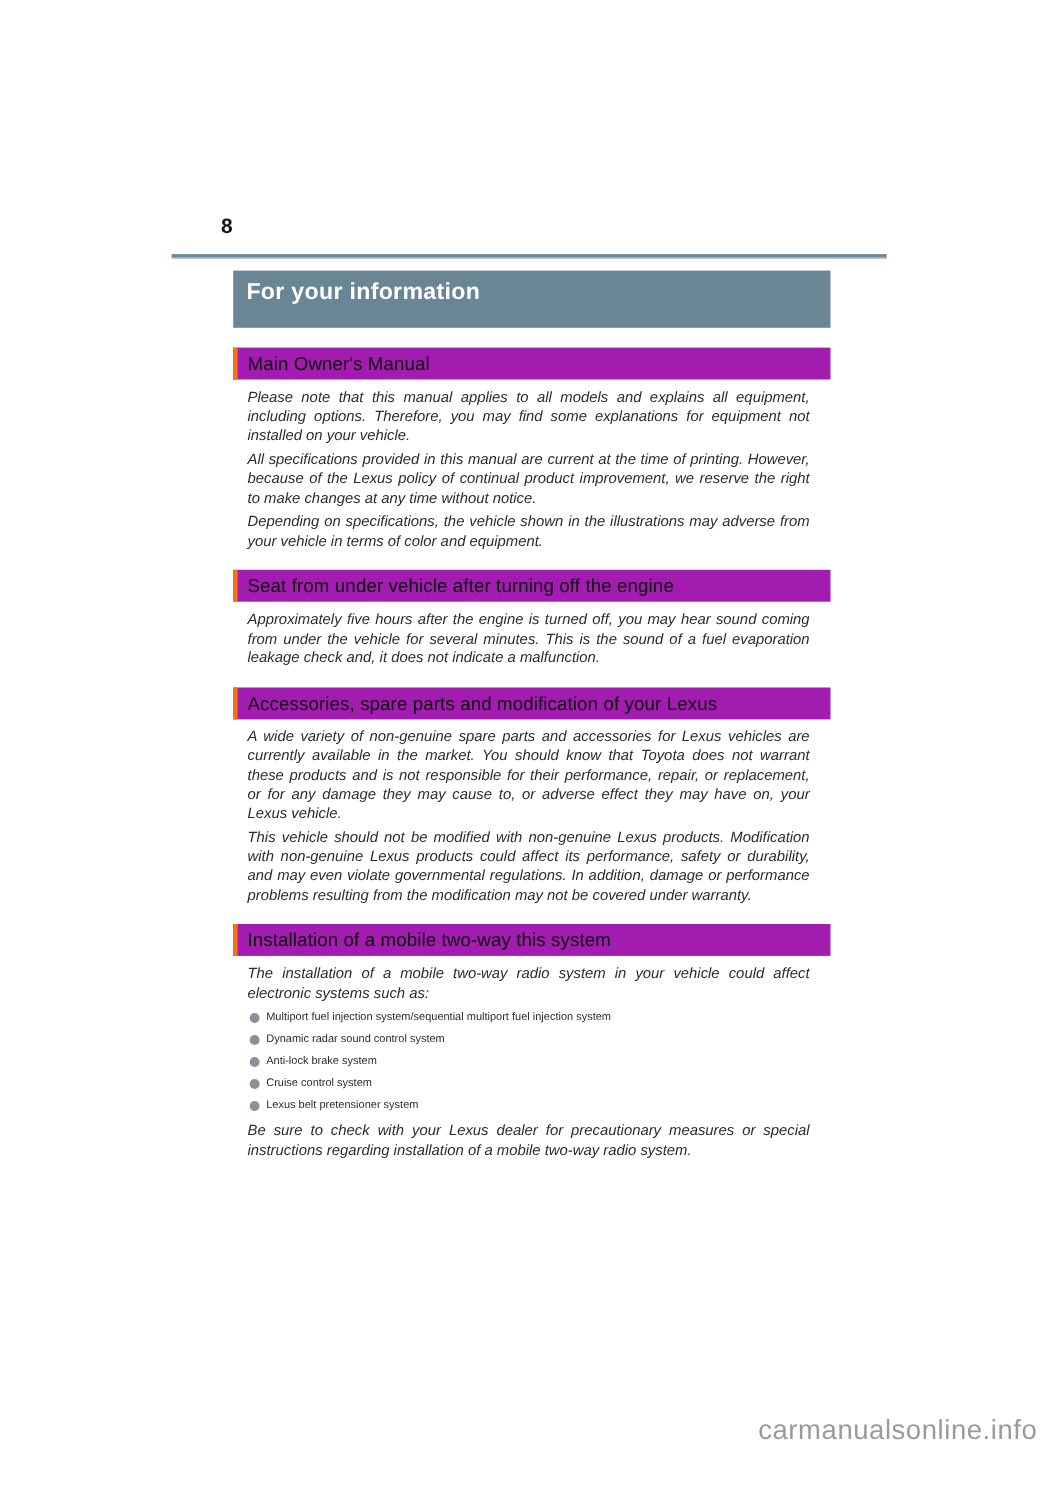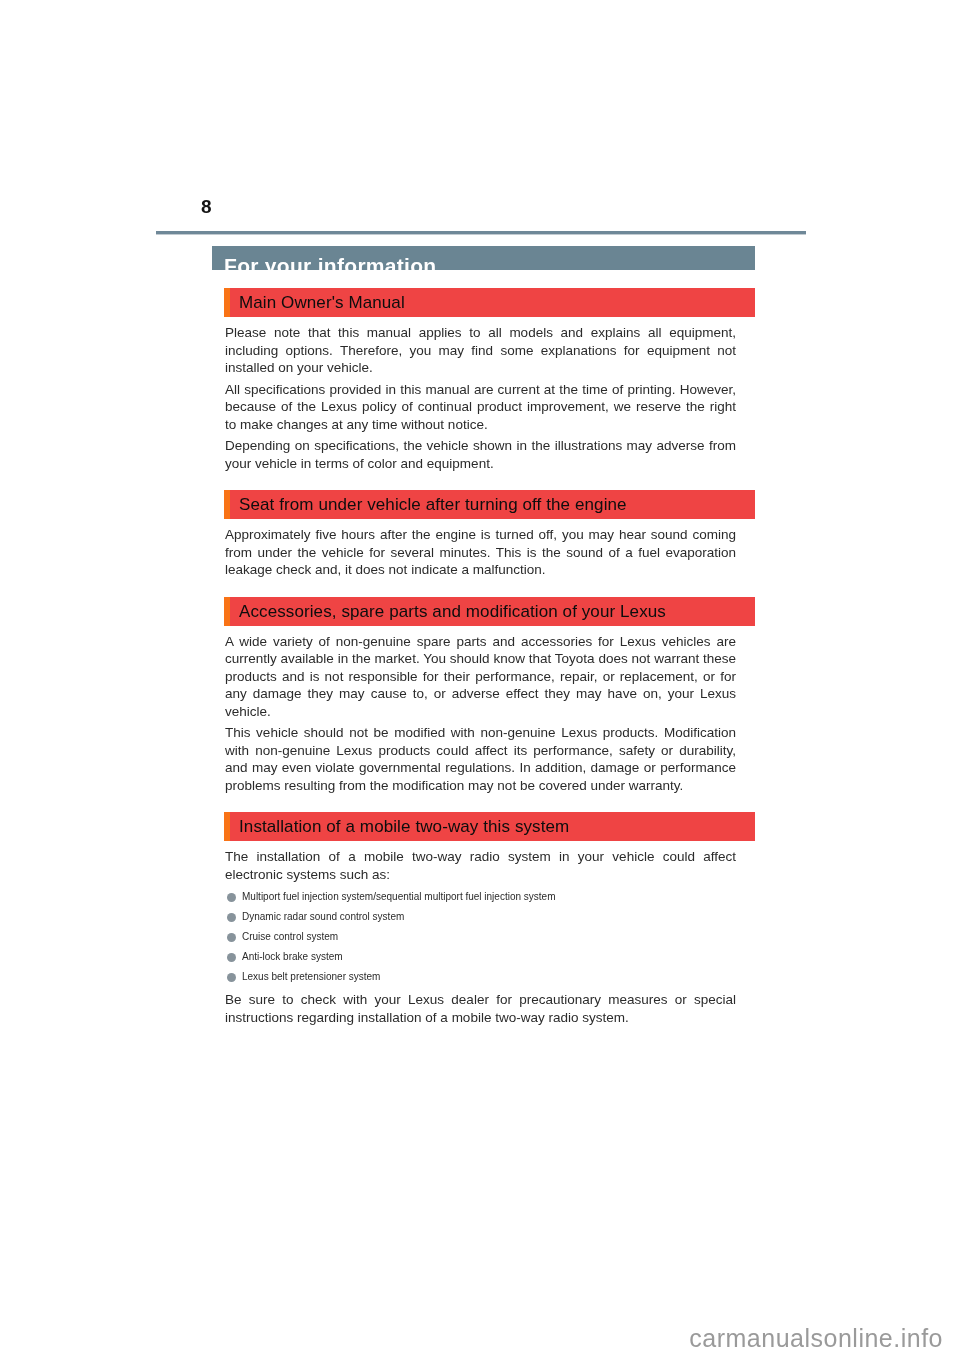--- a/index.html
+++ b/index.html
@@ -28,48 +28,49 @@
     background: #6f8898;
     border-bottom: 1px solid #c2cbd1;
   }
   .content {
     position: absolute;
     left: 212px;
     top: 246px;
     width: 543px;
   }
   .banner {
-    height: 24px;
+    height: 52px;
     line-height: 40px;
     background: #6a8593;
     color: #ffffff;
     font-size: 21px;
     font-weight: bold;
     letter-spacing: 0.3px;
     padding-left: 12px;
     box-sizing: border-box;
     margin-bottom: 18px;
   }
   .section-heading {
-    background: #ef4444;
-    border-left: 6px solid #f97316;
+    background: #a21caf;
+    border-left: 4px solid #f97316;
     padding: 4px 6px 4px 9px;
     font-size: 17px;
     line-height: 21px;
     color: #0d0d0d;
-    margin: 10px 0 7px 12px;
+    margin: 10px 0 7px 0;
     letter-spacing: 0.1px;
   }
   .section-heading:first-of-type { margin-top: 18px; }
   .para {
     font-size: 13.5px;
     line-height: 17.5px;
     text-align: justify;
     color: #2b2b2b;
     margin: 0 19px 4px 13px;
+    font-style: italic;
   }
   ul.bullets {
     list-style: none;
     margin: 2px 6px 4px 13px;
     padding: 0;
   }
   ul.bullets li {
     position: relative;
     padding-left: 17px;
     font-size: 10px;
@@ -82,21 +83,21 @@
     left: 2px;
     top: 6px;
     width: 9px;
     height: 9px;
     border-radius: 50%;
     background: #87939b;
   }
   .watermark {
     position: absolute;
     right: 17px;
-    top: 1324px;
+    top: 1286px;
     font-size: 25px;
     letter-spacing: 0.5px;
     color: #9a9a9a;
   }
 </style>
 </head>
 <body>
 
 <div class="page-number">8</div>
 <div class="header-rule"></div>
@@ -130,22 +131,22 @@
         </div>
   </div>
 
   <div>
     <div class="section-heading">Installation of a mobile two-way this system</div>
     <div>
           <p class="para">The installation of a mobile two-way radio system in your vehicle could affect electronic systems such as:</p>
           <ul class="bullets">
             <li>Multiport fuel injection system/sequential multiport fuel injection system</li>
             <li>Dynamic radar sound control system</li>
+            <li>Anti-lock brake system</li>
             <li>Cruise control system</li>
-            <li>Anti-lock brake system</li>
             <li>Lexus belt pretensioner system</li>
           </ul>
           <p class="para">Be sure to check with your Lexus dealer for precautionary measures or special instructions regarding installation of a mobile two-way radio system.</p>
         </div>
   </div>
 </div>
 </div>
 
 <div class="watermark">carmanualsonline.info</div>
 

